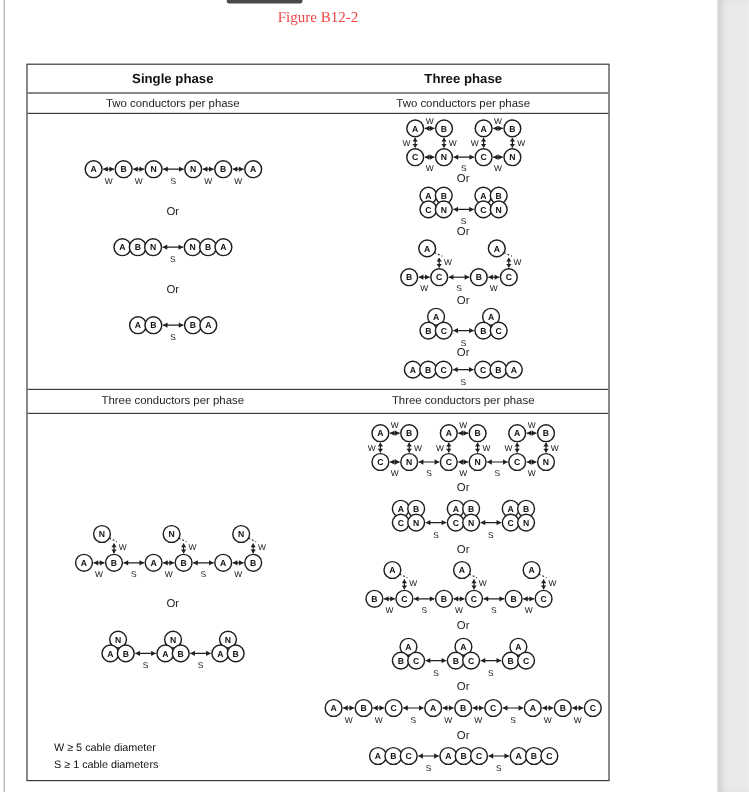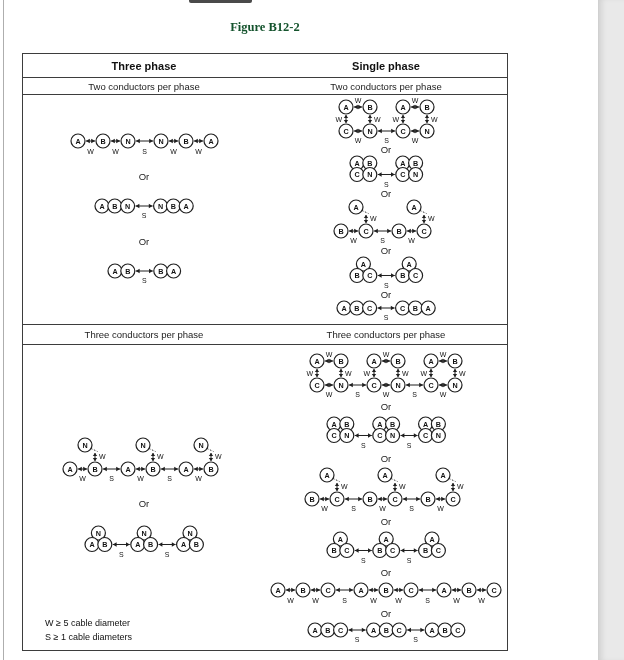--- a/index.html
+++ b/index.html
@@ -3,22 +3,22 @@
 <meta charset="utf-8">
 <style>
   *{margin:0;padding:0;box-sizing:border-box}
   html,body{width:624px;height:660px}
   body{background:#fff;font-family:"Liberation Sans",sans-serif;position:relative;overflow:hidden}
   .page{position:absolute;inset:0;background:#fff}
   .left-edge{position:absolute;left:3px;top:0;width:1px;height:660px;background:#aeaeae}
   .right-strip{position:absolute;top:0;right:0;width:26px;height:660px;background:#e9e9e9;
     border-left:1px solid #d0d0d0;box-shadow:inset 5px 0 6px -3px rgba(0,0,0,.12)}
   .top-artifact{position:absolute;left:189px;top:0;width:63px;height:3px;background:#4a4a4a;border-radius:0 0 2px 2px}
-  .titles{position:absolute;left:22px;top:20px;width:486px;text-align:center;
-    font-family:"Liberation Serif",serif;font-weight:bold;color:#14532d}
+  .titles{position:absolute;left:22px;top:7px;width:486px;text-align:center;
+    font-family:"Liberation Serif",serif;font-weight:normal;color:#ef4444}
   .title-line{font-size:12.5px;line-height:15px}
   .figure-table{position:absolute;left:22px;top:53px;width:486px;height:598px;
     border:1.6px solid #3d3d3d;display:flex;flex-direction:column;background:#fff}
   .trow{display:flex;width:100%;align-items:center}
   .trow>.cell{flex:1 1 50%;text-align:center;position:relative;height:100%}
   .header-row{height:24px;border-bottom:1.5px solid #3d3d3d}
   .header-row .cell{font-weight:bold;font-size:11px;color:#111;display:flex;align-items:center;justify-content:center}
   .sub-row{height:17px;border-bottom:1.5px solid #3d3d3d}
   .sub-row.tall{height:20px}
   .sub-row .cell{font-size:9.5px;color:#222;display:flex;align-items:center;justify-content:center}
@@ -38,22 +38,22 @@
 <div class="page">
   <div class="top-artifact"></div>
   <div class="left-edge"></div>
 
   <div class="titles">
     <div class="title-line">Figure B12-2</div>
   </div>
 
   <div class="figure-table">
     <div class="trow header-row">
+      <div class="cell">Single phase</div>
       <div class="cell">Three phase</div>
-      <div class="cell">Single phase</div>
     </div>
     <div class="trow sub-row">
       <div class="cell">Two conductors per phase</div>
       <div class="cell">Two conductors per phase</div>
     </div>
     <div class="trow body-row row1">
       <div class="cell diag-col centered">
           <div class="diagram"><svg width="155" height="23" viewBox="0 0 155 23" xmlns="http://www.w3.org/2000/svg">
               <circle cx="11" cy="8" r="7" fill="#fff" stroke="#1f1f1f" stroke-width="1.2"></circle>
               <text x="11" y="10.6" font-size="7.2" font-weight="bold" font-family="Liberation Sans, sans-serif" text-anchor="middle" fill="#111">A</text>

